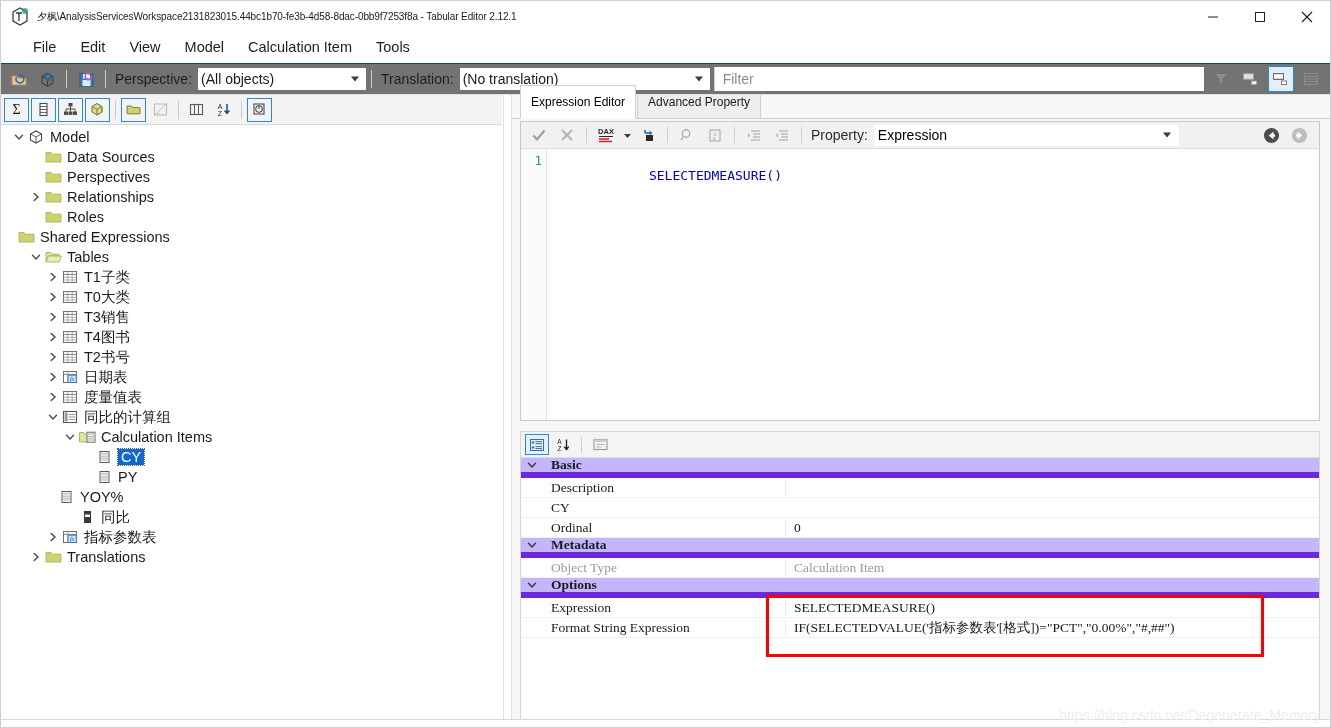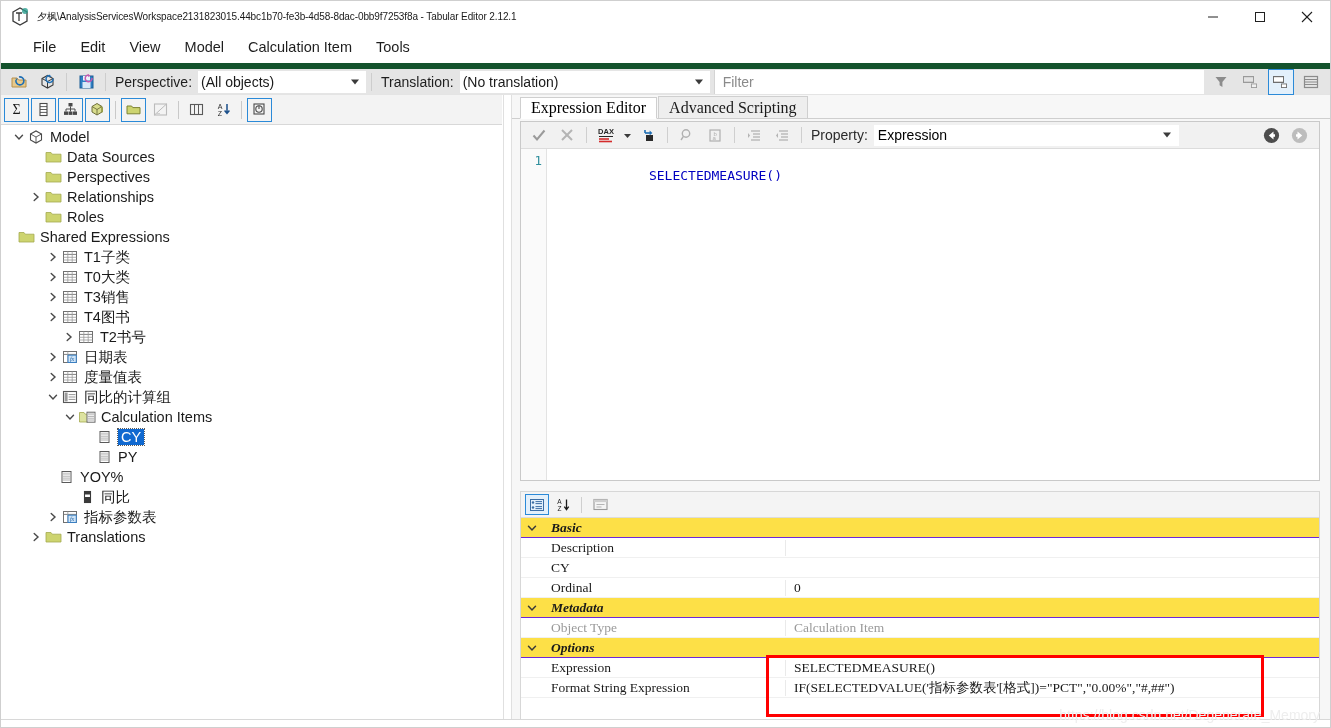--- a/index.html
+++ b/index.html
@@ -69,22 +69,22 @@
     color: #1e1e1e;
     cursor: default;
     white-space: nowrap;
   }
 
   
   .toolbar1 {
     height: 32px; min-height: 32px;
     display: flex;
     align-items: center;
-    background: #e5e5e5;
-    border-top: 6px solid #14532d;
+    background: #737373;
+    border-top: 1px solid #14532d;
     border-bottom: 1px solid #e4e4e4;
     padding-left: 4px;
     position: relative;
   }
   .tbbtn {
     width: 26px; height: 26px;
     display:flex; align-items:center; justify-content:center;
     margin: 0 1px;
   }
   .tbsep {
@@ -232,24 +232,24 @@
   .tabstrip {
     height: 24px; min-height:24px;
     display:flex;
     align-items: flex-end;
     background: #f7f7f7;
     padding-left: 8px;
     border-bottom: 1px solid #cfcfcf;
   }
   .tab {
     height: 22px;
-    padding: 4px 10px;
+    padding: 16px 10px;
     display:flex; align-items:center;
-    font-family: Liberation Serif, serif;
-    font-size: 16px;
+    font-family: Liberation Sans, sans-serif;
+    font-size: 12px;
     color: #1a1a1a;
     border: 1px solid #cfcfcf;
     border-bottom: none;
     background: #eeeeee;
     margin-right: 1px;
     white-space: nowrap;
   }
   .tab.active {
     background: #ffffff;
     color: #000;
@@ -258,21 +258,21 @@
     border-bottom: 1px solid #fff;
   }
 
   .editor-wrap {
     margin: 2px 10px 0 8px;
     background: #fff;
     border: 1px solid #c9c9c9;
     display: flex;
     flex-direction: column;
     flex: 0 0 auto;
-    height: 360px;
+    height: 300px;
   }
   .etoolbar {
     height: 27px;
     display:flex; align-items:center;
     background: #f1f1f1;
     border-bottom: 1px solid #dcdcdc;
     padding-left: 4px;
   }
   .ebtn {
     width: 26px; height: 22px;
@@ -361,24 +361,23 @@
     position: relative;
   }
   .prow {
     display:flex;
     height: 20px;
     align-items:center;
     font-size: 13.5px;
     border-bottom: 1px solid #f0f0f0;
   }
   .prow.cat {
-    background: #fde047;
+    background: #c4b5fd;
     font-weight: bold;
-    border-bottom: 1px solid #6d28d9;
-    font-style: italic;
+    border-bottom: 6px solid #6d28d9;
   }
   .prow .expand {
     width: 22px;
     display:flex;align-items:center;justify-content:center;
     color:#444; font-size: 11px;
     flex:0 0 22px;
     font-family:"DejaVu Sans", sans-serif;
   }
   .prow .pname {
     width: 243px;
@@ -668,20 +667,34 @@
           </div>
           <div class="tnode" style="">
             <span class="exp"></span>
             <span class="ico">
               <svg width="17" height="14" viewBox="0 0 17 14">
                 <path d="M1 2.5 L6 2.5 L7.3 4.2 L16 4.2 L16 12 L1 12 Z" fill="#cdd46f" stroke="#a3a94f" stroke-width="0.8"></path>
               </svg>
             </span>
             <span class="lbl">Shared Expressions</span>
           </div>
+          <div class="tnode" style="padding-left: 27px;">
+            <span class="exp">
+              <svg width="10" height="10" viewBox="0 0 10 10">
+                <path d="M1.5 3.2 L5 7 L8.5 3.2" fill="none" stroke="#4a4a4a" stroke-width="1.4" stroke-linecap="round"></path>
+              </svg>
+            </span>
+            <span class="ico">
+              <svg width="17" height="14" viewBox="0 0 17 14">
+                <path d="M1 2.5 L6 2.5 L7.3 4.2 L14 4.2 L14 6 L3.4 6 L1 12 Z" fill="#dde3a0" stroke="#a3a94f" stroke-width="0.8"></path>
+                <path d="M3.4 6 L16.5 6 L14 12 L1 12 Z" fill="#e6ebb9" stroke="#a3a94f" stroke-width="0.8"></path>
+              </svg>
+            </span>
+            <span class="lbl">Tables</span>
+          </div>
           <div class="tnode" style="padding-left: 44px;">
             <span class="exp">
               <svg width="10" height="10" viewBox="0 0 10 10">
                 <path d="M3.2 1.5 L7 5 L3.2 8.5" fill="none" stroke="#4a4a4a" stroke-width="1.4" stroke-linecap="round"></path>
               </svg>
             </span>
             <span class="ico">
               <svg width="16" height="14" viewBox="0 0 16 14">
                 <rect x="1.5" y="1.5" width="13" height="11" fill="#ffffff" stroke="#707070" stroke-width="1"></rect>
                 <line x1="1.5" y1="4.4" x2="14.5" y2="4.4" stroke="#707070" stroke-width="0.9"></line>
@@ -740,21 +753,21 @@
                 <rect x="1.5" y="1.5" width="13" height="11" fill="#ffffff" stroke="#707070" stroke-width="1"></rect>
                 <line x1="1.5" y1="4.4" x2="14.5" y2="4.4" stroke="#707070" stroke-width="0.9"></line>
                 <line x1="1.5" y1="7.3" x2="14.5" y2="7.3" stroke="#9a9a9a" stroke-width="0.8"></line>
                 <line x1="1.5" y1="10" x2="14.5" y2="10" stroke="#9a9a9a" stroke-width="0.8"></line>
                 <line x1="5.8" y1="1.5" x2="5.8" y2="12.5" stroke="#9a9a9a" stroke-width="0.8"></line>
                 <line x1="10.2" y1="1.5" x2="10.2" y2="12.5" stroke="#9a9a9a" stroke-width="0.8"></line>
               </svg>
             </span>
             <span class="lbl">T4图书</span>
           </div>
-          <div class="tnode" style="padding-left: 60px;">
+          <div class="tnode" style="padding-left: 44px;">
             <span class="exp">
               <svg width="10" height="10" viewBox="0 0 10 10">
                 <path d="M3.2 1.5 L7 5 L3.2 8.5" fill="none" stroke="#4a4a4a" stroke-width="1.4" stroke-linecap="round"></path>
               </svg>
             </span>
             <span class="ico">
               <svg width="16" height="14" viewBox="0 0 16 14">
                 <rect x="1.5" y="1.5" width="13" height="11" fill="#ffffff" stroke="#707070" stroke-width="1"></rect>
                 <line x1="1.5" y1="4.4" x2="14.5" y2="4.4" stroke="#707070" stroke-width="0.9"></line>
                 <line x1="1.5" y1="7.3" x2="14.5" y2="7.3" stroke="#9a9a9a" stroke-width="0.8"></line>
@@ -917,21 +930,21 @@
           </div>
         </div>
     </div>
 
     <div class="vsplit"></div>
 
     <div class="rightpane">
 
       <div class="tabstrip">
         <div class="tab active">Expression Editor</div>
-        <div class="tab">Advanced Scripting</div>
+        <div class="tab">Advanced Property</div>
       </div>
 
       <div class="editor-wrap">
         <div class="etoolbar">
           <div class="ebtn">
             <svg width="16" height="16" viewBox="0 0 16 16">
                 <path d="M2.5 8.5 L6 12.5 L13.5 3.5" fill="none" stroke="#9a9a9a" stroke-width="2"></path>
               </svg>
           </div>
           <div class="ebtn">

